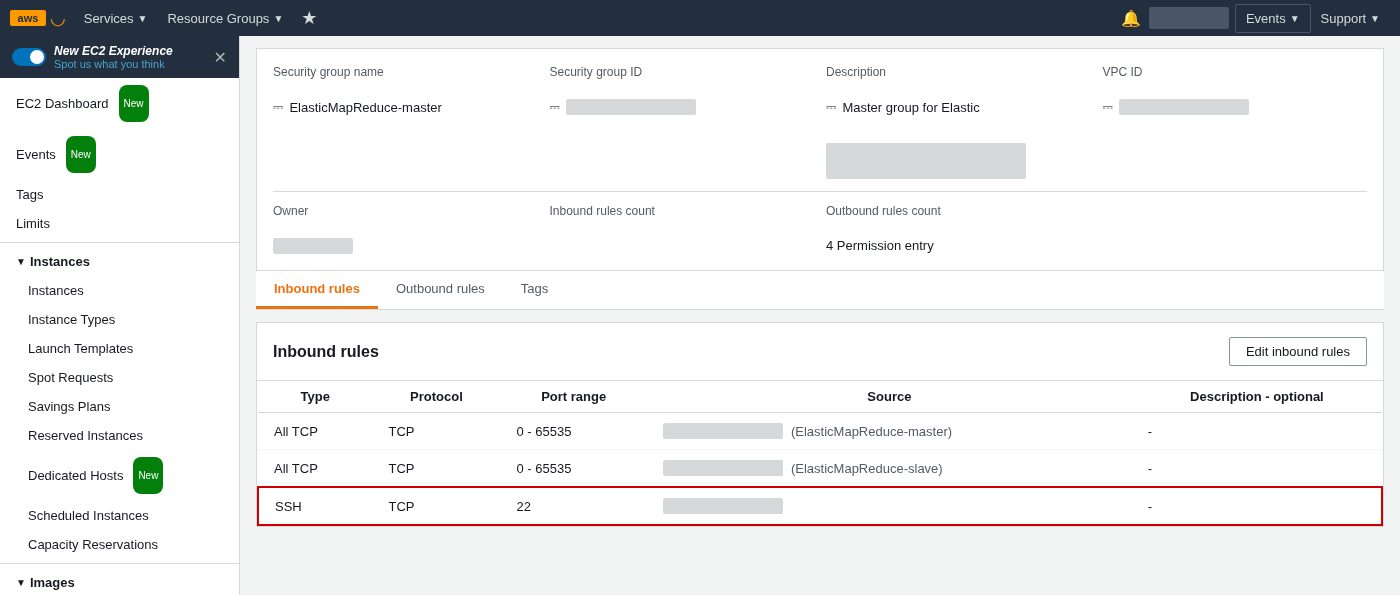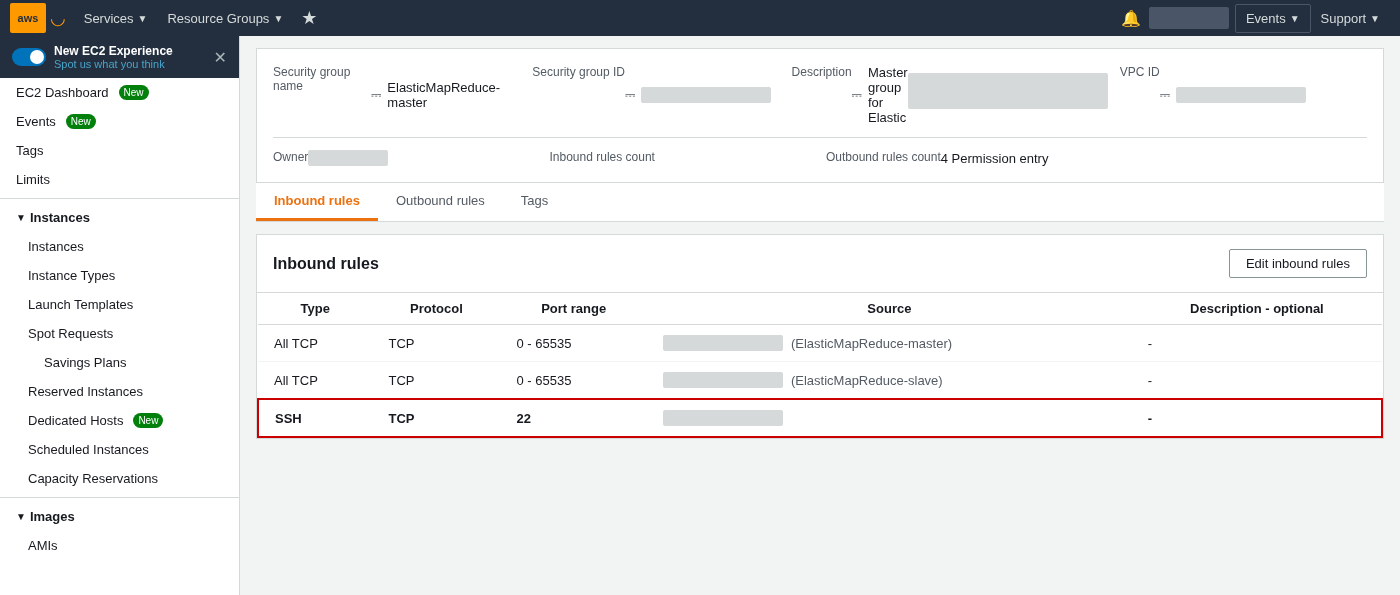--- a/index.html
+++ b/index.html
@@ -12,21 +12,21 @@
       display: flex;
       align-items: center;
       padding: 0 10px;
       flex-shrink: 0;
       gap: 0;
     }
     .aws-logo {
       display: flex; align-items: center; gap: 4px; margin-right: 8px;
     }
     .aws-logo-box {
-      width: 36px; height: 30px; background: #ff9900; display: flex; align-items: center; justify-content: center; border-radius: 2px;
+      width: 36px; height: 16px; background: #ff9900; display: flex; align-items: center; justify-content: center; border-radius: 2px;
     }
     .aws-logo-text { color: #232f3e; font-weight: 900; font-size: 11px; }
     .nav-btn {
       color: #d5dbdb; background: none; border: none; cursor: pointer; font-size: 13px; padding: 6px 10px; display: flex; align-items: center; gap: 4px; white-space: nowrap;
     }
     .nav-btn .arrow { font-size: 10px; color: #d5dbdb; }
     .nav-spacer { flex: 1; }
     .nav-icon-btn { color: #d5dbdb; background: none; border: none; cursor: pointer; font-size: 16px; padding: 4px 8px; }
     .account-box { width: 80px; height: 22px; background: #4a5568; border-radius: 2px; }
 
@@ -48,34 +48,34 @@
     .sidebar-top-bar {
       background: #232f3e;
       padding: 8px 12px;
       display: flex; align-items: center; justify-content: space-between;
     }
     .new-ec2-toggle-area { display: flex; align-items: center; gap: 8px; }
     .toggle-switch {
       width: 34px; height: 18px; background: #0073bb; border-radius: 9px; position: relative; cursor: pointer;
     }
     .toggle-knob { width: 14px; height: 14px; background: #fff; border-radius: 50%; position: absolute; top: 2px; right: 2px; }
-    .new-ec2-label { color: #fff; font-size: 12px; font-weight: 600; }
+    .new-ec2-label { color: #fff; font-size: 12px; font-weight: 600; font-style: italic; }
     .new-ec2-sub { color: #48a3c8; font-size: 11px; cursor: pointer; }
     .sidebar-close { color: #aab7b8; background: none; border: none; cursor: pointer; font-size: 16px; }
 
     .sidebar-item {
       padding: 7px 16px;
       cursor: pointer;
       font-size: 13px;
       color: #16191f;
       display: flex; align-items: center; gap: 6px;
     }
     .sidebar-item.section-header { font-weight: 700; color: #16191f; display: flex; align-items: center; gap: 4px; }
     .sidebar-item.section-header .arrow { font-size: 10px; }
-    .badge-new { background: #037f0c; color: #fff; font-size: 10px; padding: 2px 5px; border-radius: 8px; margin-left: 4px; }
+    .badge-new { background: #037f0c; color: #fff; font-size: 10px; padding: 13px 5px; border-radius: 8px; margin-left: 4px; }
     .sidebar-divider { height: 1px; background: #d5d9d9; margin: 4px 0; }
 
     
     .content-area {
       flex: 1;
       overflow-y: auto;
       padding: 0;
       background: #f2f3f3;
     }
 
@@ -84,21 +84,21 @@
       background: #fff;
       border: 1px solid #d5d9d9;
       margin: 12px 16px 0 16px;
       padding: 16px;
     }
     .detail-grid {
       display: grid;
       grid-template-columns: 1fr 1fr 1fr 1fr;
       gap: 12px;
     }
-    .detail-section { display: flex; gap: 0; }
+    .detail-section { display: flex; flex-direction: column; gap: 20px; }
     .detail-label { font-size: 12px; color: #545b64; font-weight: 400; }
     .detail-value { font-size: 13px; color: #16191f; display: flex; align-items: center; gap: 6px; }
     .redacted-bar { height: 16px; background: #d5d9d9; border-radius: 2px; width: 130px; display: inline-block; }
     .redacted-bar-sm { height: 16px; background: #d5d9d9; border-radius: 2px; width: 80px; display: inline-block; }
     .redacted-bar-xl { height: 36px; background: #d5d9d9; border-radius: 2px; width: 200px; display: block; margin-top: 4px; }
     .detail-grid-row2 {
       display: grid;
       grid-template-columns: 1fr 1fr 1fr 1fr;
       gap: 12px;
       margin-top: 12px;
@@ -162,21 +162,20 @@
     }
     .rules-table td {
       padding: 10px 16px;
       font-size: 13px;
       color: #16191f;
       border-bottom: 1px solid #f2f3f3;
     }
     .rules-table tr.highlighted-row td {
       border-top: 2px solid #cc0000;
       border-bottom: 2px solid #cc0000;
-      font-weight: bold;
     }
     .rules-table tr.highlighted-row td:first-child {
       border-left: 2px solid #cc0000;
     }
     .rules-table tr.highlighted-row td:last-child {
       border-right: 2px solid #cc0000;
     }
     .source-cell { display: flex; align-items: center; gap: 8px; }
     .source-label { color: #545b64; }
   </style>
@@ -252,21 +251,21 @@
     </div>
     <div class="sidebar-item" style="padding-left:28px;">
       <span>Instance Types</span>
     </div>
     <div class="sidebar-item" style="padding-left:28px;">
       <span>Launch Templates</span>
     </div>
     <div class="sidebar-item" style="padding-left:28px;text-align:center;">
       <span>Spot Requests</span>
     </div>
-    <div class="sidebar-item" style="padding-left:44px;">
+    <div class="sidebar-item" style="padding-left:28px;">
       <span>Savings Plans</span>
     </div>
     <div class="sidebar-item" style="padding-left:28px;">
       <span>Reserved Instances</span>
     </div>
     <div class="sidebar-item" style="padding-left:28px;">
       <span>Dedicated Hosts</span>
       <span class="badge-new">New</span>
     </div>
     <div class="sidebar-item" style="padding-left:28px;">

